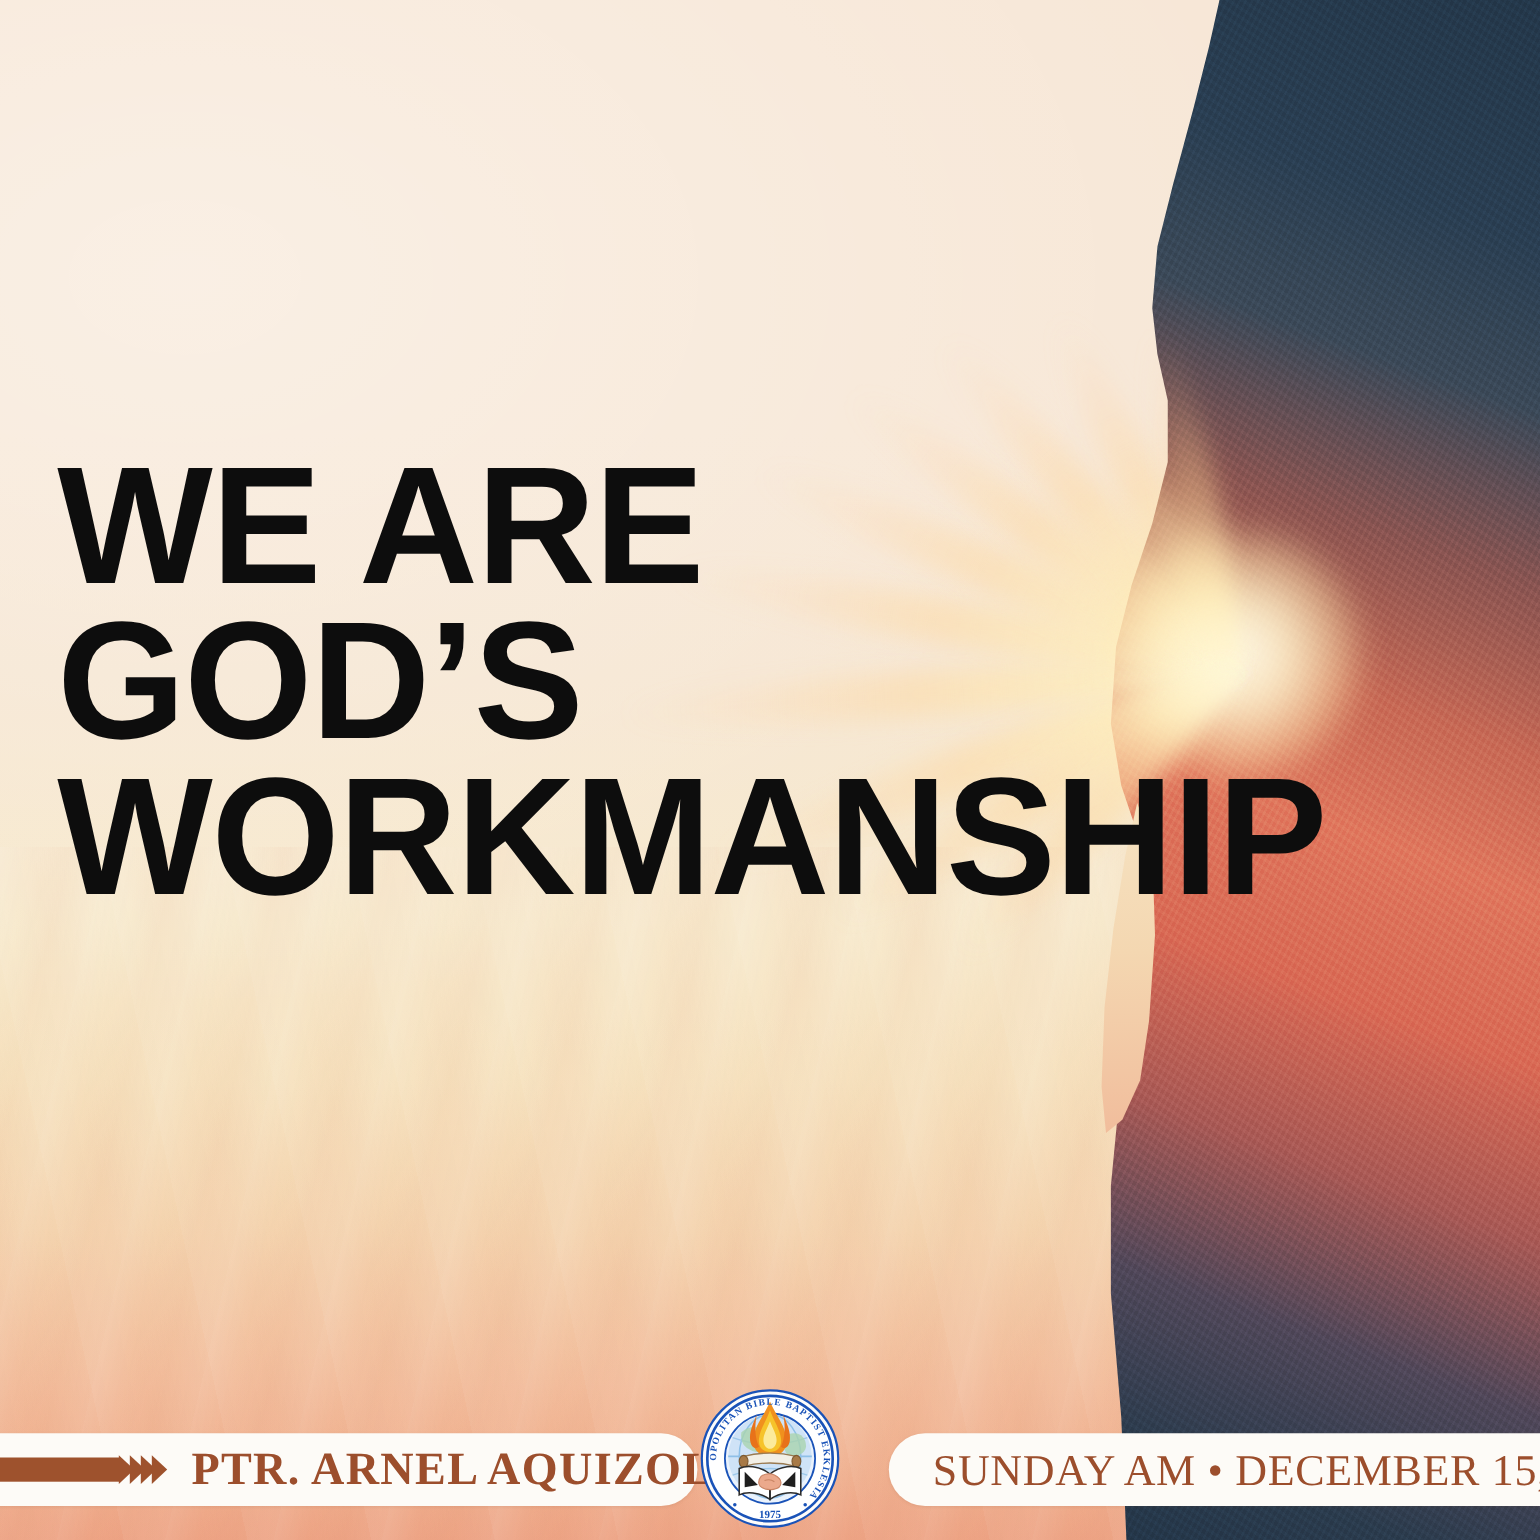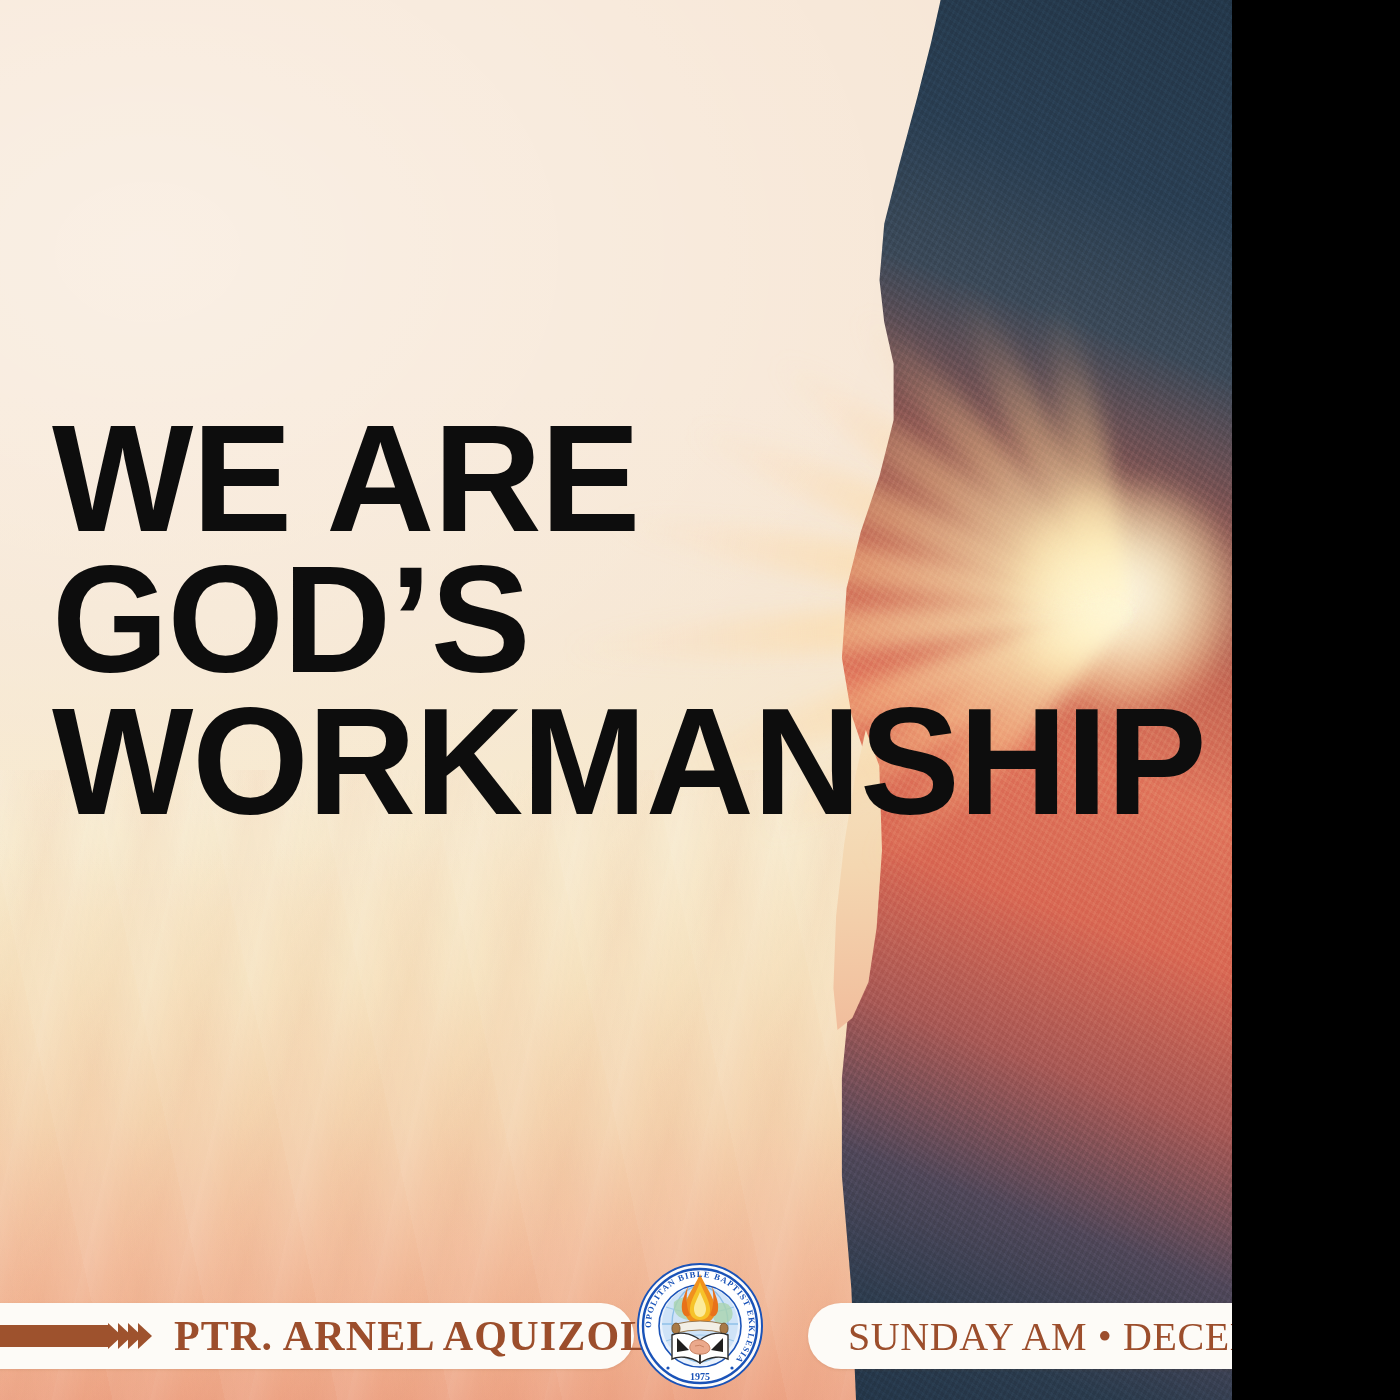--- a/index.html
+++ b/index.html
@@ -2,21 +2,21 @@
 <html><head>
 <meta charset="utf-8">
 <style>
   html, body {
     margin: 0;
     padding: 0;
     background: #000;
   }
   .poster {
     position: relative;
-    width: 1232px;
+    width: 1400px;
     height: 1400px;
     overflow: hidden;
     font-family: "Liberation Sans", sans-serif;
     background: #ec4899;
   }
 
   
   .bg-base {
     position: absolute;
     inset: 0;

